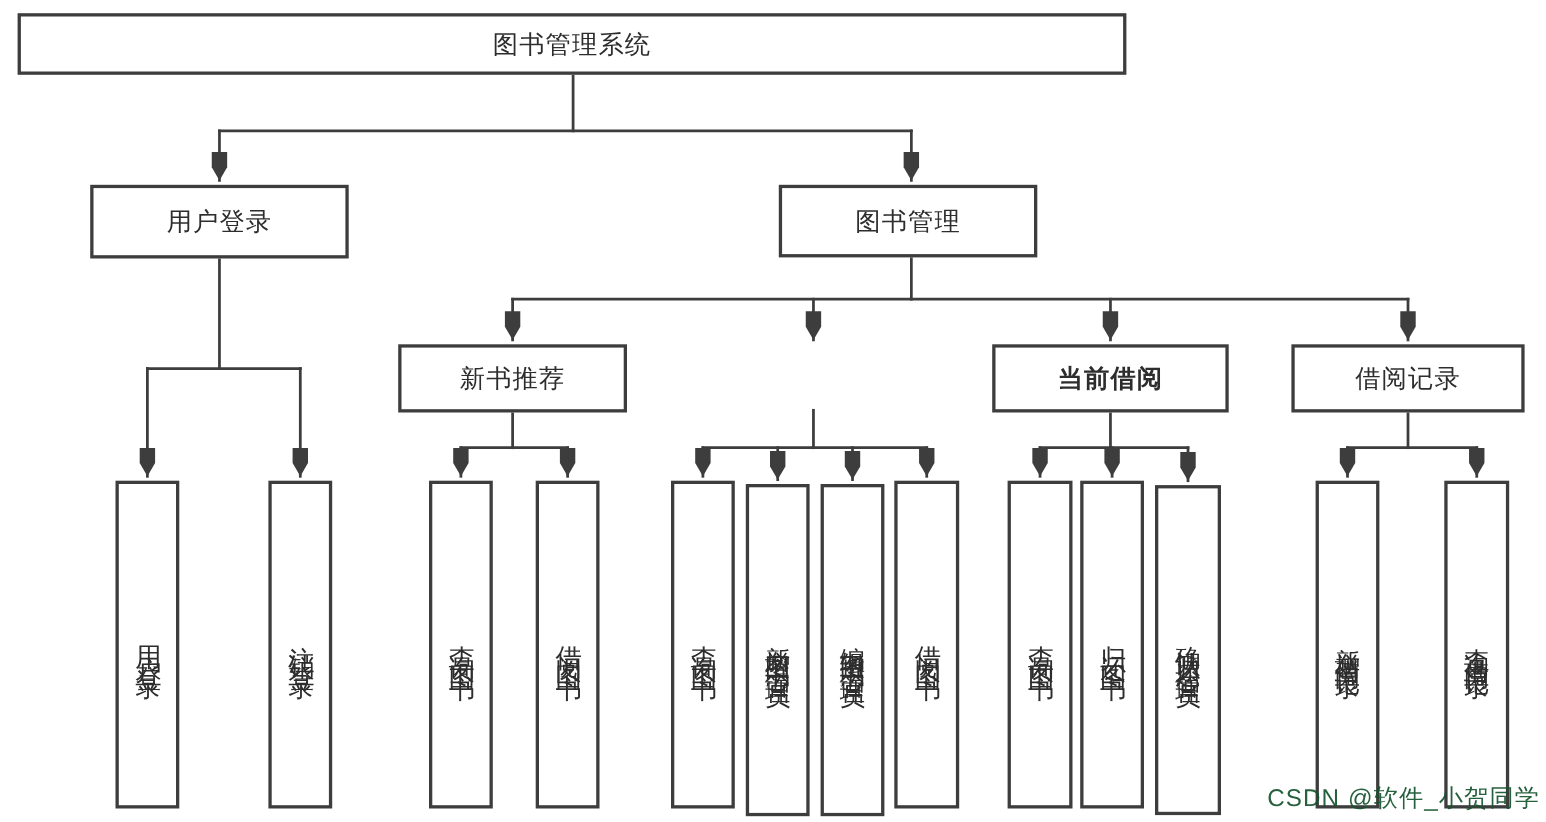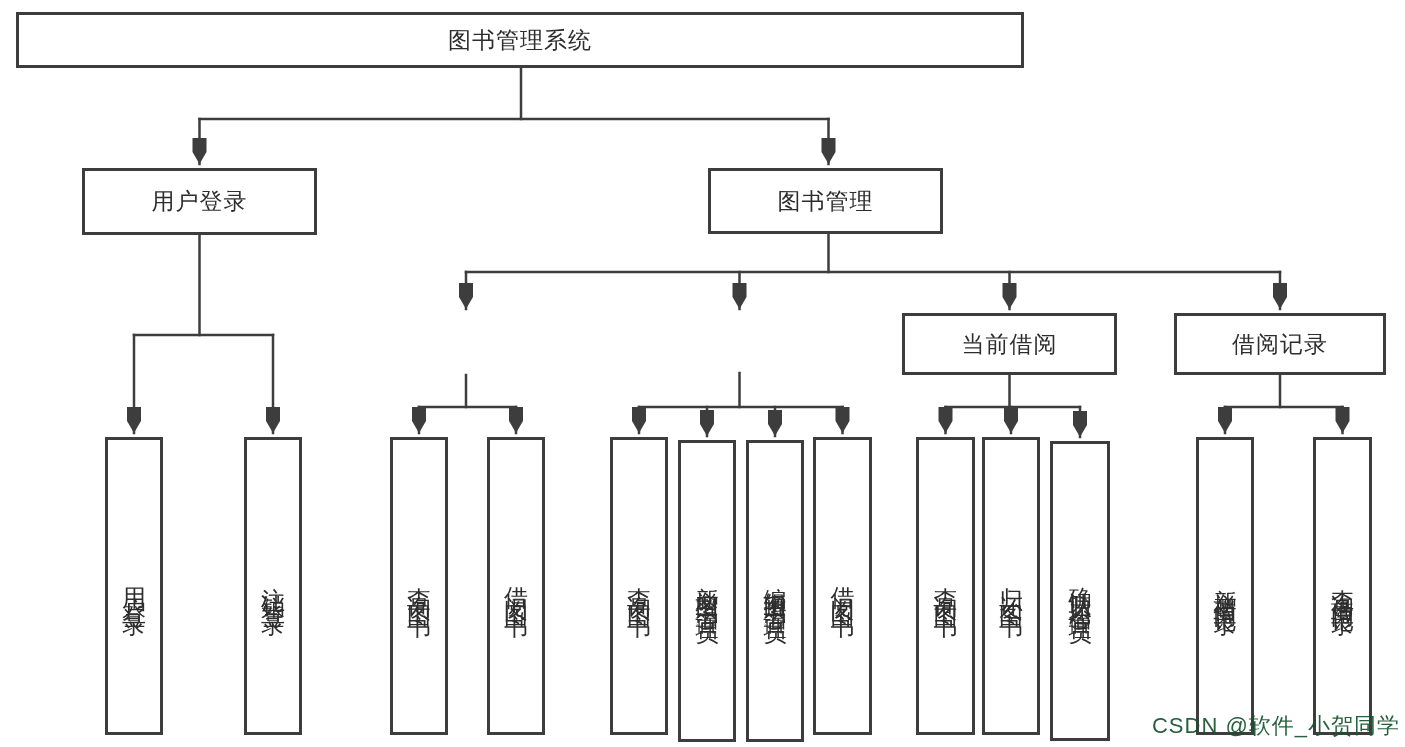--- a/index.html
+++ b/index.html
@@ -83,21 +83,24 @@
     <span class="hlabel">图书管理系统</span>
   </div>
 
   <div class="node" style="left:82px;top:168px;width:235px;height:67px;">
     <span class="hlabel">用户登录</span>
   </div>
   <div class="node" style="left:708px;top:168px;width:235px;height:66px;">
     <span class="hlabel">图书管理</span>
   </div>
 
-  <div class="node" style="left:902px;top:313px;width:215px;height:62px;">
+  <div class="node" style="left:362px;top:313px;width:208px;height:62px;">
+    <span class="hlabel">新书推荐</span>
+  </div>
+  <div class="node" style="left:902px;top:313px;width:215px;height:62px;font-weight:bold;">
     <span class="hlabel">当前借阅</span>
   </div>
   <div class="node" style="left:1174px;top:313px;width:212px;height:62px;">
     <span class="hlabel">借阅记录</span>
   </div>
 
   <div class="node" style="left:105px;top:437px;width:58px;height:298px;">
     <span class="vlabel">用户登录</span>
   </div>
   <div class="node" style="left:244px;top:437px;width:58px;height:298px;">

